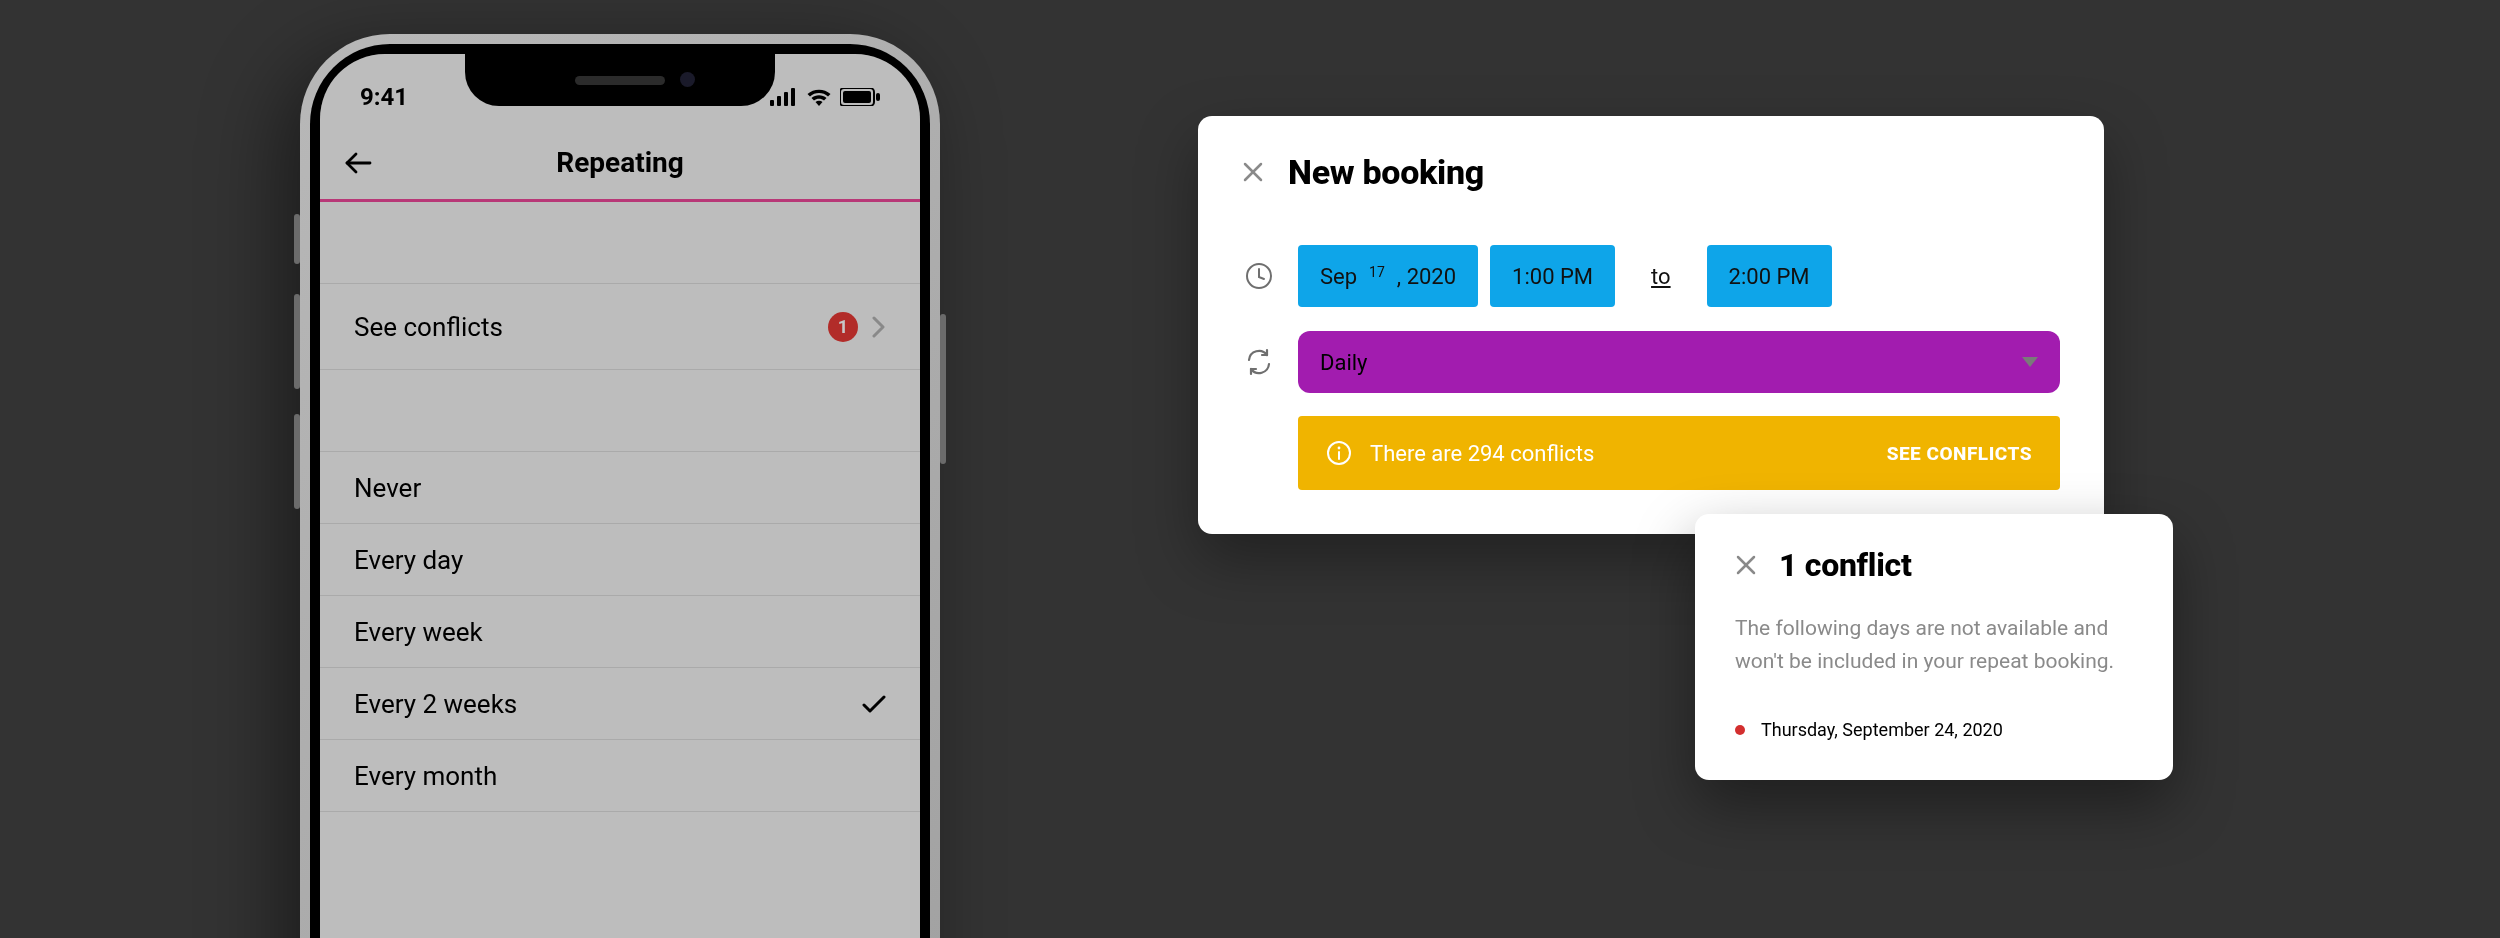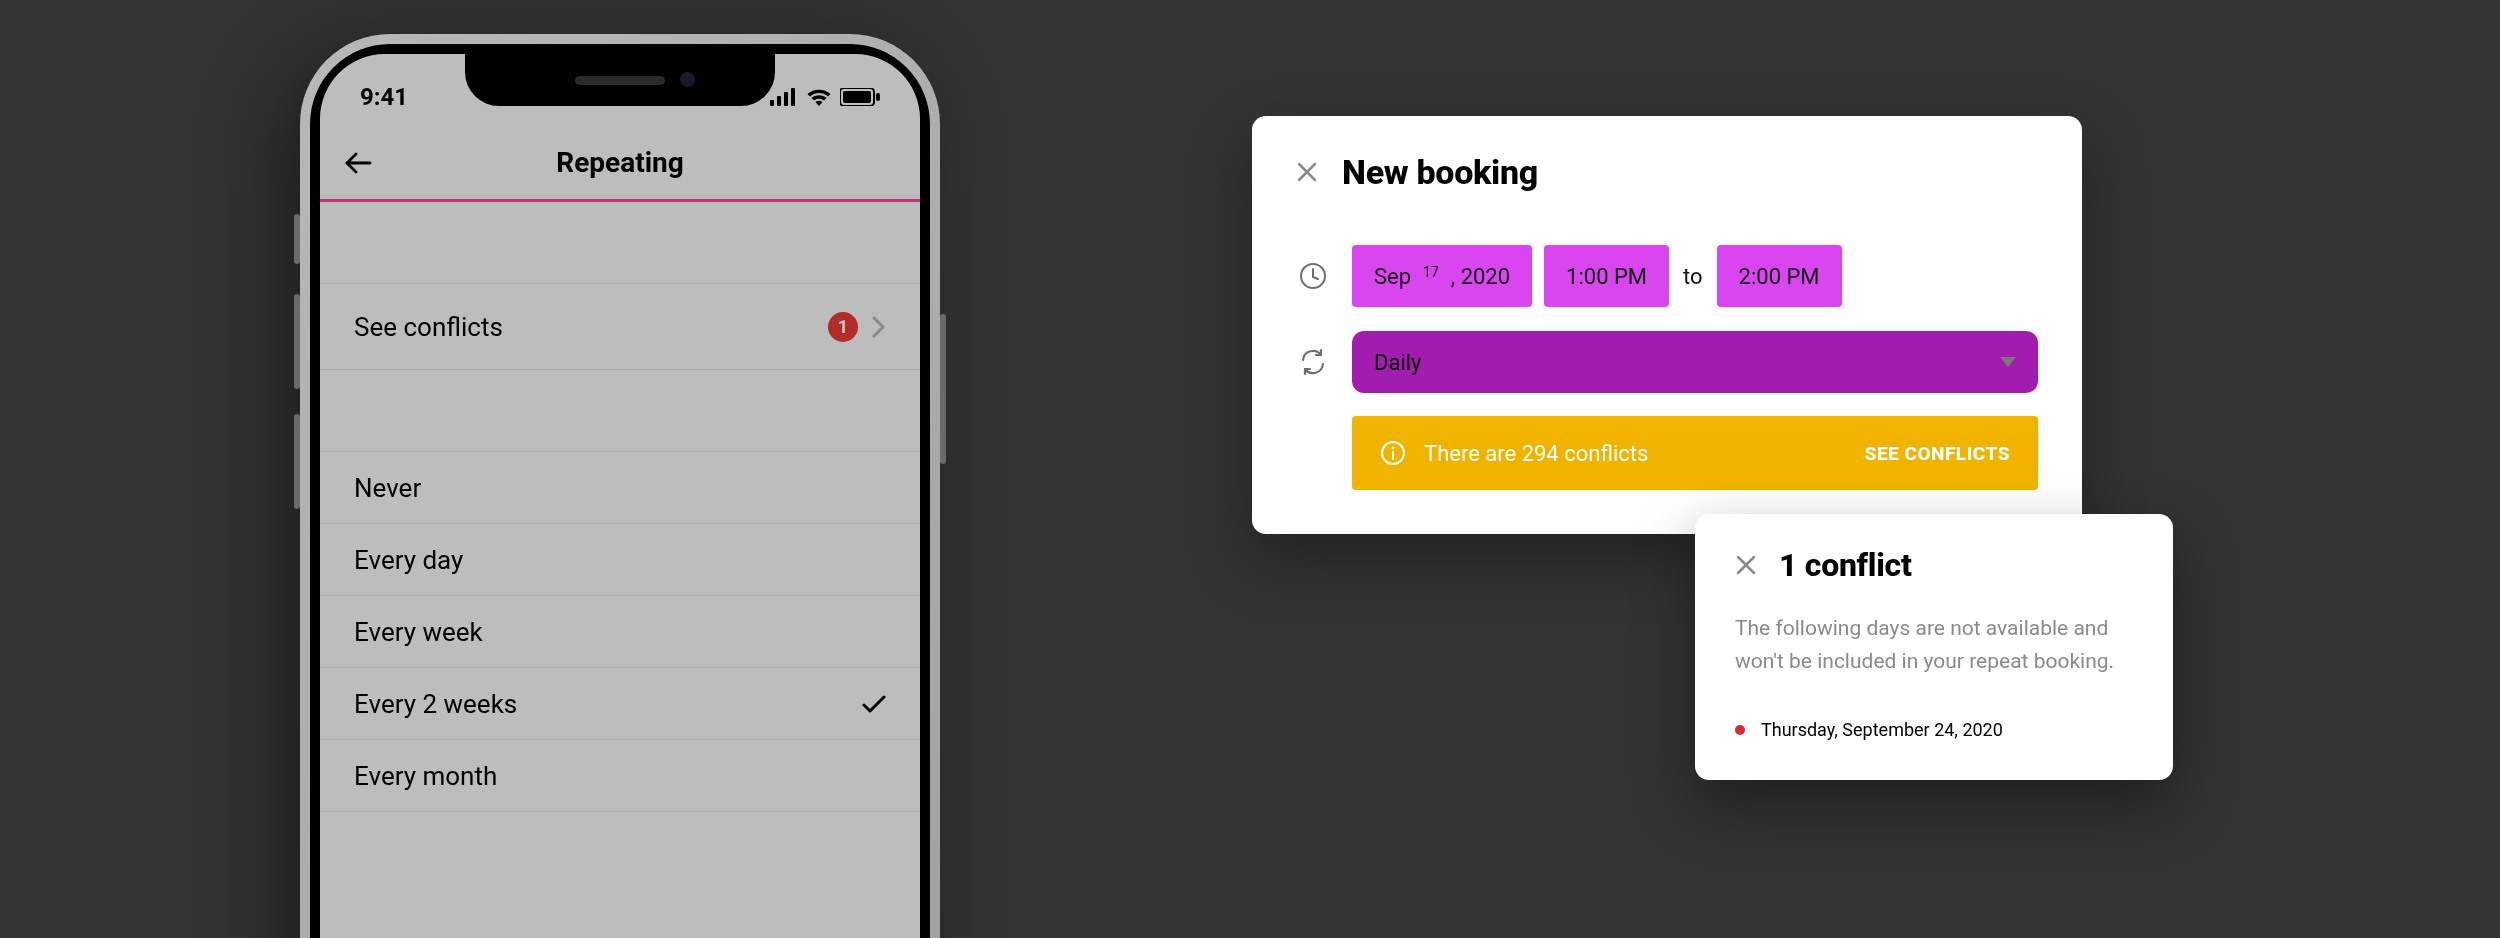--- a/index.html
+++ b/index.html
@@ -65,40 +65,40 @@
     .row.thin { height: 72px; }
     .row .trailing { display:flex; align-items:center; gap:14px; }
     .badge {
       width: 30px; height: 30px; border-radius: 50%; background: #e53935; color:#fff;
       display:flex; align-items:center; justify-content:center; font-size: 18px; font-weight:700;
     }
     .dot-red { width:10px; height:10px; background:#d32f2f; border-radius:50%; display:inline-block; }
 
     
     .booking-card {
-      position:absolute; left: 1252px; top: 116px; width: 830px;
+      position:absolute; left: 1198px; top: 116px; width: 906px;
       background: #fff; border-radius: 14px; padding: 36px 44px 44px;
       box-shadow: 0 25px 60px rgba(0,0,0,.35);
       z-index: 2;
     }
     .bc-header { display:flex; align-items:center; gap:24px; margin-bottom: 52px; }
     .bc-title { font-size: 34px; font-weight: 800; letter-spacing:-.3px; }
     .x-btn { color:#8a8a8a; font-size: 28px; line-height:1; }
 
     .bc-row { display:flex; align-items:center; gap: 22px; min-height: 64px; margin-bottom: 22px; }
     .lead-icon { width: 34px; display:flex; justify-content:center; color:#6f6f6f; }
     .field-row { display:flex; align-items:center; gap: 12px; flex:1; }
     .chip {
-      background: #d946ef; height: 62px; border-radius: 4px;
+      background: #0ea5e9; height: 62px; border-radius: 4px;
       display:flex; align-items:center; padding: 0 22px;
       font-size: 22px; color:#111;
     }
     .chip.date { gap:8px; }
     .chip.date .day { font-size:14px; position:relative; top:-4px; margin:0 4px; }
-    .to { font-size: 22px; color:#111; margin: 0 2px; }
+    .to { font-size: 22px; color:#111; margin: 0 24px; text-decoration: underline; }
     .select {
       background:#a21caf; height:62px; border-radius:12px; flex:1;
       display:flex; align-items:center; justify-content:space-between;
       padding: 0 22px; font-size:22px;
     }
     .select .chev { color:#7a7a7a; }
 
     .banner {
       margin-left: 56px; height: 74px; border-radius: 4px; background:#f0b400;
       display:flex; align-items:center; padding:0 28px; color:#fff;

